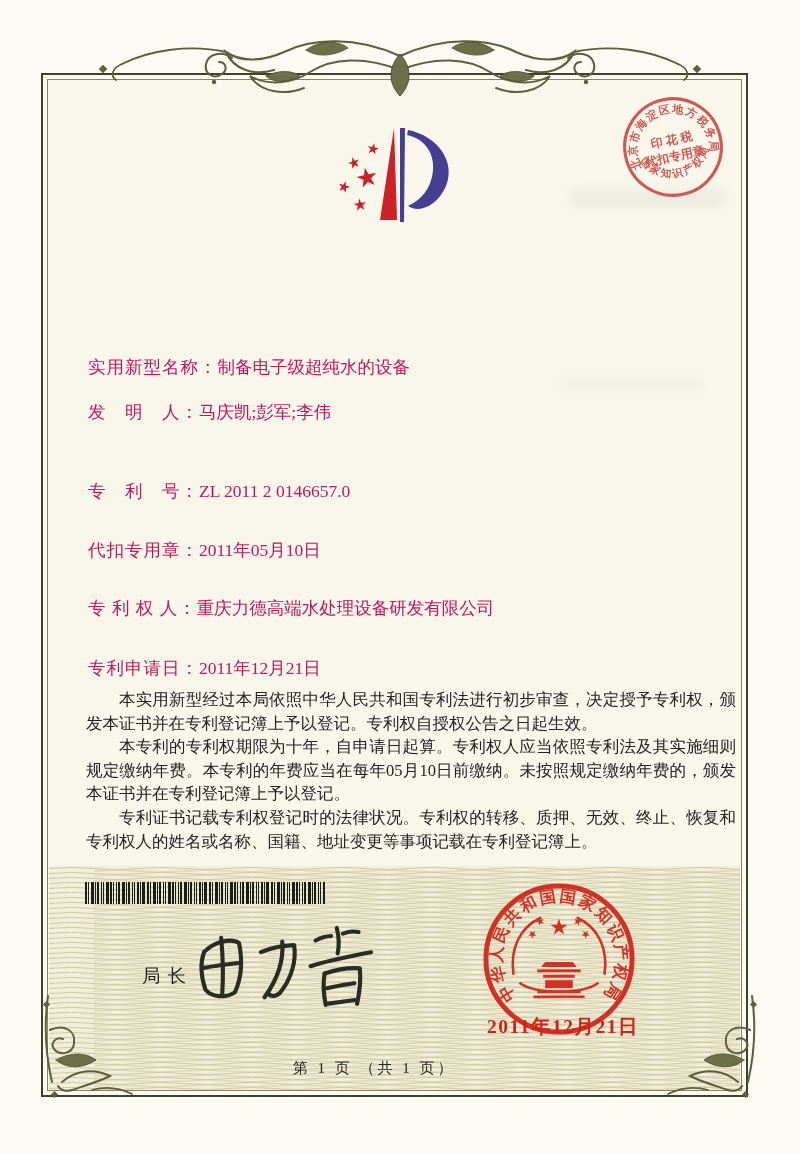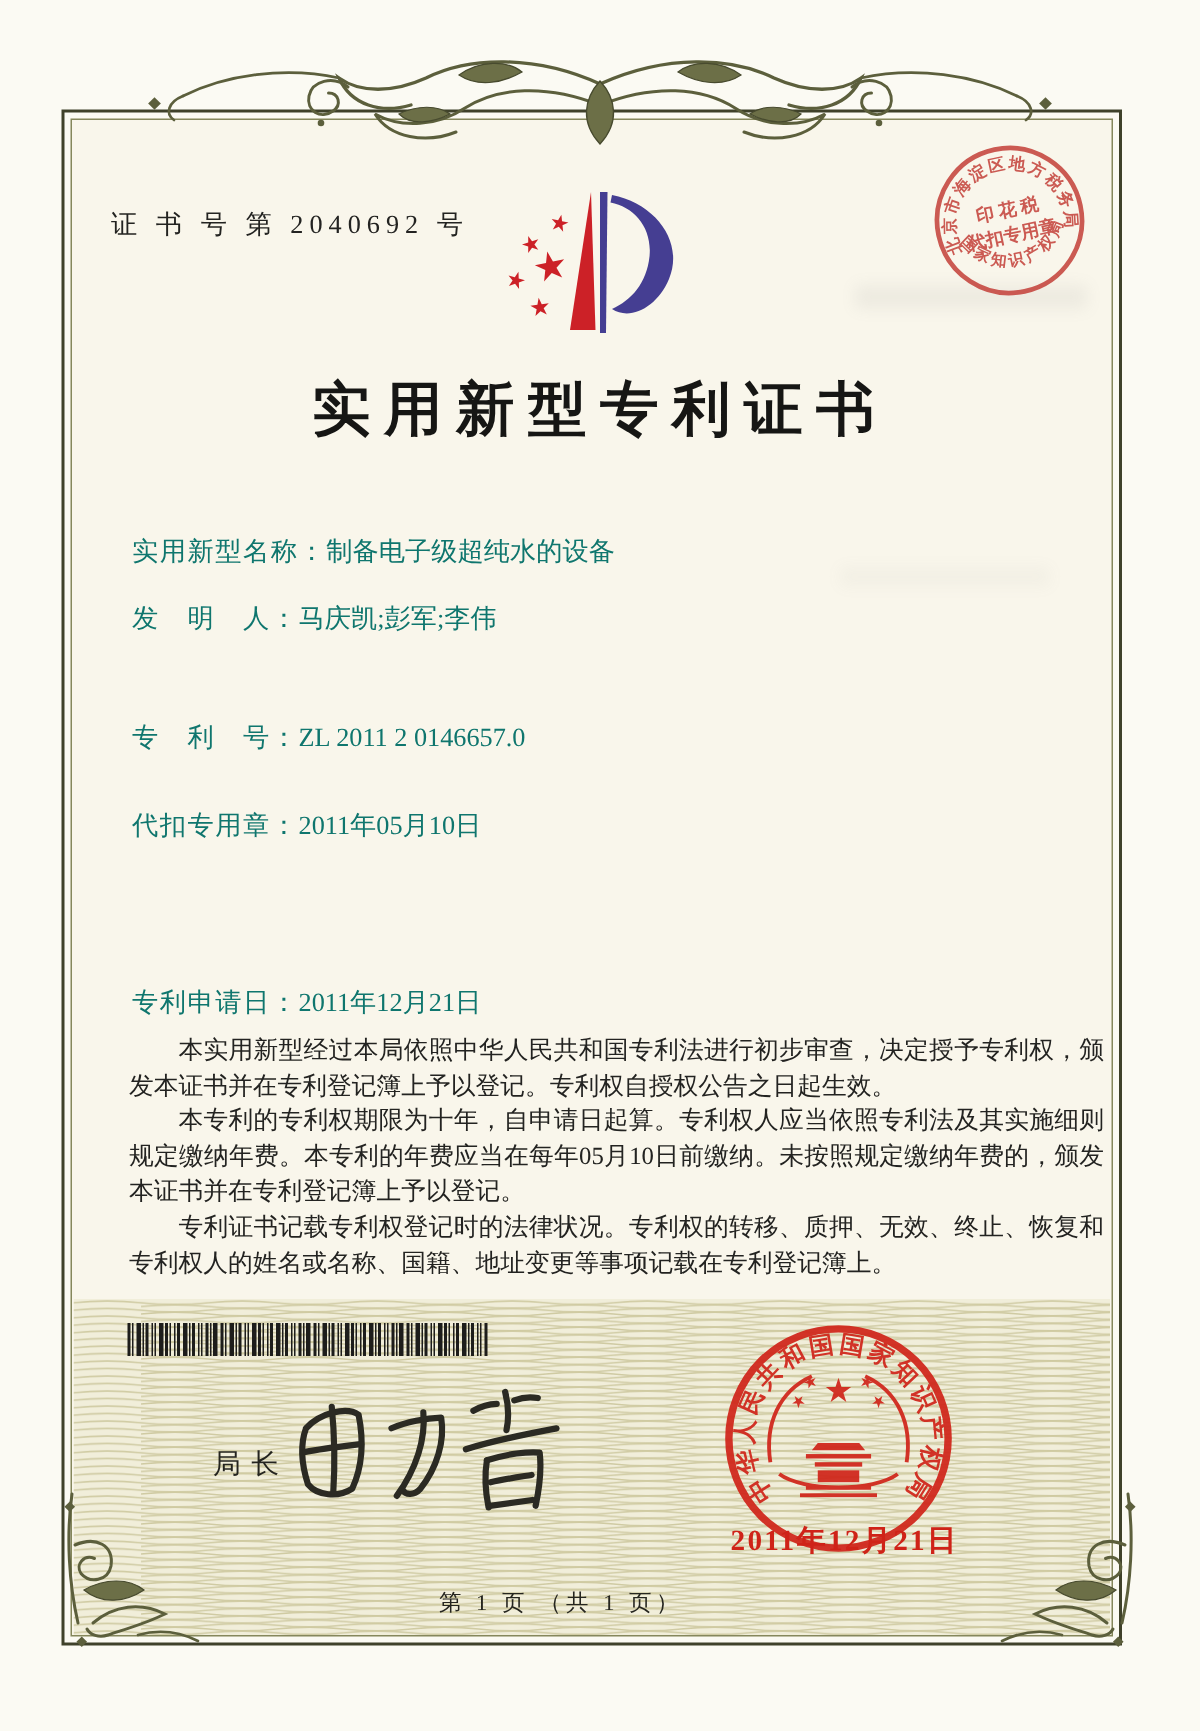--- a/index.html
+++ b/index.html
@@ -25,21 +25,21 @@
 
   
   .cert-no { position:absolute; left:74px; top:137px; font-size:17.5px; color:#232321;
              letter-spacing:4px; }
   .logo { position:absolute; left:330px; top:118px; }
   .tax-stamp { position:absolute; left:610px; top:84px; transform:rotate(-12deg); opacity:.88; }
   .title { position:absolute; left:0; width:800px; top:246px; text-align:center;
            font-size:39px; font-weight:bold; color:#161614; letter-spacing:9px; }
 
   
-  .row { position:absolute; left:88px; font-size:17.5px; color:#0f766e; white-space:nowrap; }
+  .row { position:absolute; left:88px; font-size:17.5px; color:#be185d; white-space:nowrap; }
   .row .lab { letter-spacing:1px; }
   .r0{top:355px} .r1{top:400px} .r2{top:479px} .r3{top:538px} .r4{top:596px} .r5{top:656px}
 
   
   .paras { position:absolute; left:86px; top:688px; width:650px; font-size:16.5px;
            line-height:23.6px; color:#232321; text-align:justify; }
   .paras p { text-indent:2em; margin:0; }
 
   
   .barcode { position:absolute; left:85px; top:882px; width:247px; height:22px;
@@ -103,21 +103,20 @@
       <path d="M92 104 C106 100 120 102 132 108" stroke-width="1.8"></path>
       <rect x="44" y="16" width="5" height="5" transform="rotate(45 46.5 18.5)" fill="#5c5f3c" stroke="none"></rect>
       <rect x="52" y="106" width="5" height="5" transform="rotate(45 54.5 108.5)" fill="#5c5f3c" stroke="none"></rect>
     </g>
     <use href="#cornerL" transform="translate(800,0) scale(-1,1)"></use>
   </svg>
 
   <div class="artifact a1"></div>
   <div class="artifact a2"></div>
 
-  <div class="cert-no">证 书 号 第 2040692 号</div>
 
   <svg class="logo" width="132" height="114" viewBox="0 0 132 114">
     <g fill="#cc2127">
       <use href="#star5" transform="translate(43,31) scale(6) rotate(12)"></use>
       <use href="#star5" transform="translate(24,45) scale(6) rotate(-18)"></use>
       <use href="#star5" transform="translate(37,60) scale(10.5) rotate(-12)"></use>
       <use href="#star5" transform="translate(14,69) scale(6) rotate(16)"></use>
       <use href="#star5" transform="translate(30,87) scale(6.5) rotate(-8)"></use>
       <polygon points="64,10 50,102 67,102"></polygon>
     </g>
@@ -138,26 +137,26 @@
         <textPath href="#taxTop" startOffset="50%" text-anchor="middle">北京市海淀区地方税务局</textPath>
       </text>
       <text font-size="10" letter-spacing="2">
         <textPath href="#taxBot" startOffset="50%" text-anchor="middle">国家知识产权局</textPath>
       </text>
       <text x="60" y="57" font-size="11.5" text-anchor="middle">印 花 税</text>
       <text x="60" y="73" font-size="11.5" text-anchor="middle">代扣专用章</text>
     </g>
   </svg>
 
-  <div class="title">实用新型专利证书</div>
 
   <div class="row r0"><span class="lab">实用新型名称：</span><span>制备电子级超纯水的设备</span></div>
   <div class="row r1"><span class="lab">发　明　人：</span><span>马庆凯;彭军;李伟</span></div>
   <div class="row r2"><span class="lab">专　利　号：</span><span>ZL 2011 2 0146657.0</span></div>
   <div class="row r3"><span class="lab">代扣专用章：</span><span>2011年05月10日</span></div>
+  <div class="row r4"><span class="lab">专 利 权 人：</span><span>重庆力德高端水处理设备研发有限公司</span></div>
   <div class="row r5"><span class="lab">专利申请日：</span><span>2011年12月21日</span></div>
 
   <div class="paras">
     <p>本实用新型经过本局依照中华人民共和国专利法进行初步审查，决定授予专利权，颁发本证书并在专利登记簿上予以登记。专利权自授权公告之日起生效。</p>
     <p>本专利的专利权期限为十年，自申请日起算。专利权人应当依照专利法及其实施细则规定缴纳年费。本专利的年费应当在每年05月10日前缴纳。未按照规定缴纳年费的，颁发本证书并在专利登记簿上予以登记。</p>
     <p>专利证书记载专利权登记时的法律状况。专利权的转移、质押、无效、终止、恢复和专利权人的姓名或名称、国籍、地址变更等事项记载在专利登记簿上。</p>
   </div>
 
   <div class="barcode">
       <div style="flex: 0 0 auto; width: 2px; background: rgb(29, 29, 27); margin-right: 1px;"></div>

